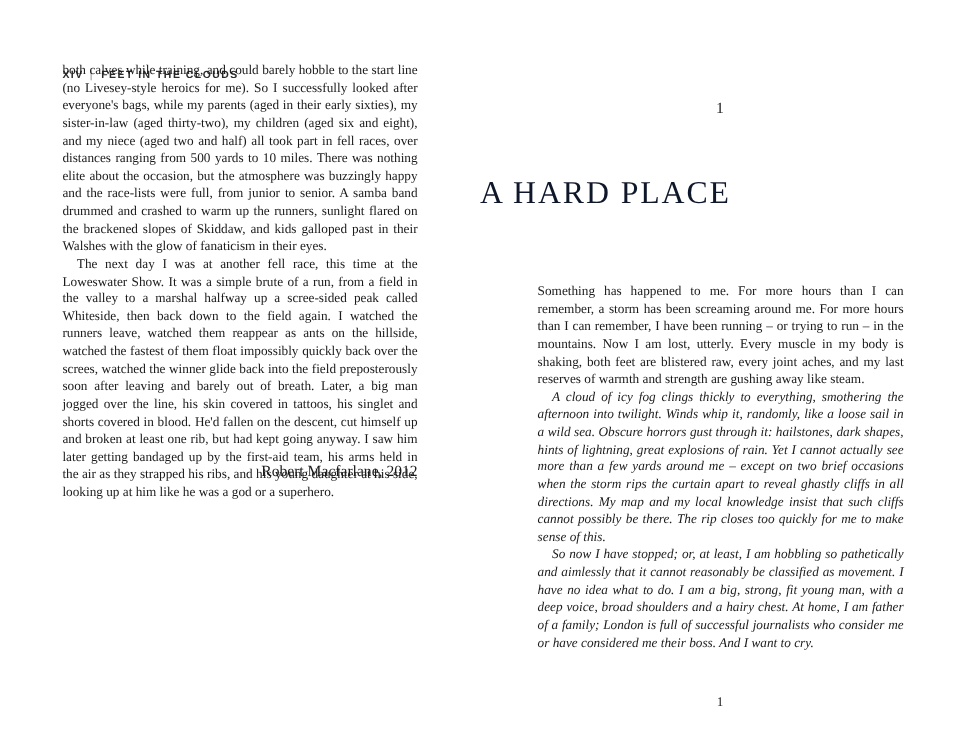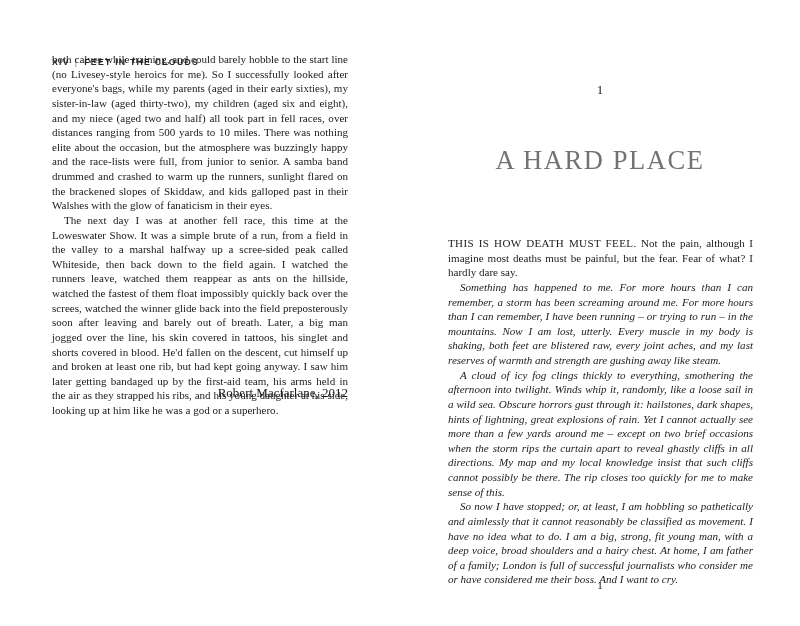--- a/index.html
+++ b/index.html
@@ -103,26 +103,25 @@
     font-size: 13px;
     line-height: 16px;
     color: #1a1a1a;
   }
 
   .chapter-title {
     position: absolute;
     left: 0;
     top: 126px;
     width: 400px;
-    text-align: center;
     font-size: 26.5px;
     line-height: 32px;
     letter-spacing: 1.6px;
     font-weight: 400;
-    color: #737373;
+    color: #0f172a;
     white-space: nowrap;
   }
 
   .recto-text {
     position: absolute;
     left: 48px;
     top: 236px;
     width: 305px;
     font-size: 11.05px;
     line-height: 14.62px;
@@ -174,21 +173,20 @@
 
   </div>
 
   <div class="page-recto">
 
     <div class="chapter-number">1</div>
 
     <h1 class="chapter-title">A HARD PLACE</h1>
 
     <div class="recto-text">
-      <p><span class="opening-caps">THIS IS HOW DEATH MUST FEEL.</span><span> Not the pain, although I imagine most deaths must be painful, but the fear. Fear of what? I hardly dare say.</span></p>
       <p>Something has happened to me. For more hours than I can remember, a storm has been screaming around me. For more hours than I can remember, I have been running – or trying to run – in the mountains. Now I am lost, utterly. Every muscle in my body is shaking, both feet are blistered raw, every joint aches, and my last reserves of warmth and strength are gushing away like steam.</p>
       <p>A cloud of icy fog clings thickly to everything, smothering the afternoon into twilight. Winds whip it, randomly, like a loose sail in a wild sea. Obscure horrors gust through it: hailstones, dark shapes, hints of lightning, great explosions of rain. Yet I cannot actually see more than a few yards around me – except on two brief occasions when the storm rips the curtain apart to reveal ghastly cliffs in all directions. My map and my local knowledge insist that such cliffs cannot possibly be there. The rip closes too quickly for me to make sense of this.</p>
       <p>So now I have stopped; or, at least, I am hobbling so pathetically and aimlessly that it cannot reasonably be classified as movement. I have no idea what to do. I am a big, strong, fit young man, with a deep voice, broad shoulders and a hairy chest. At home, I am father of a family; London is full of successful journalists who consider me or have considered me their boss. And I want to cry.</p>
     </div>
 
     <div class="folio">1</div>
 
   </div>
 
 </div>

